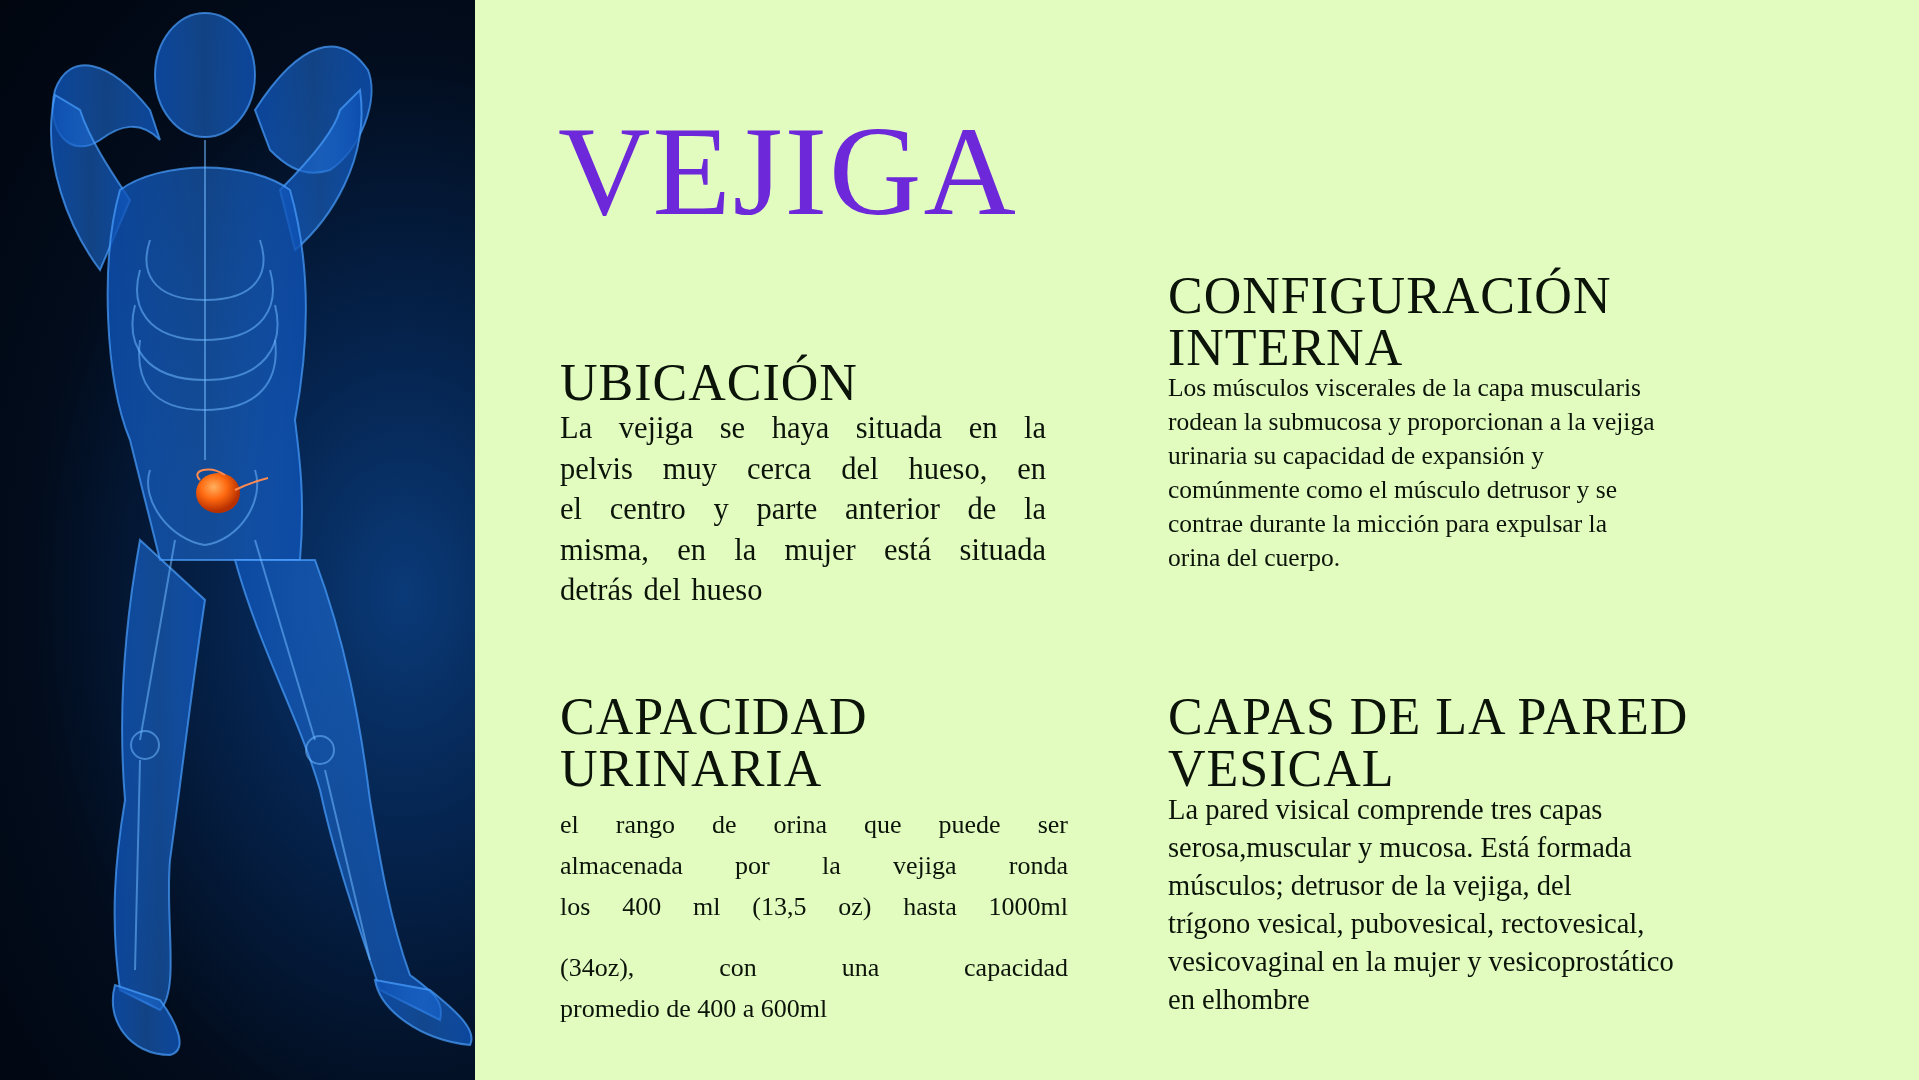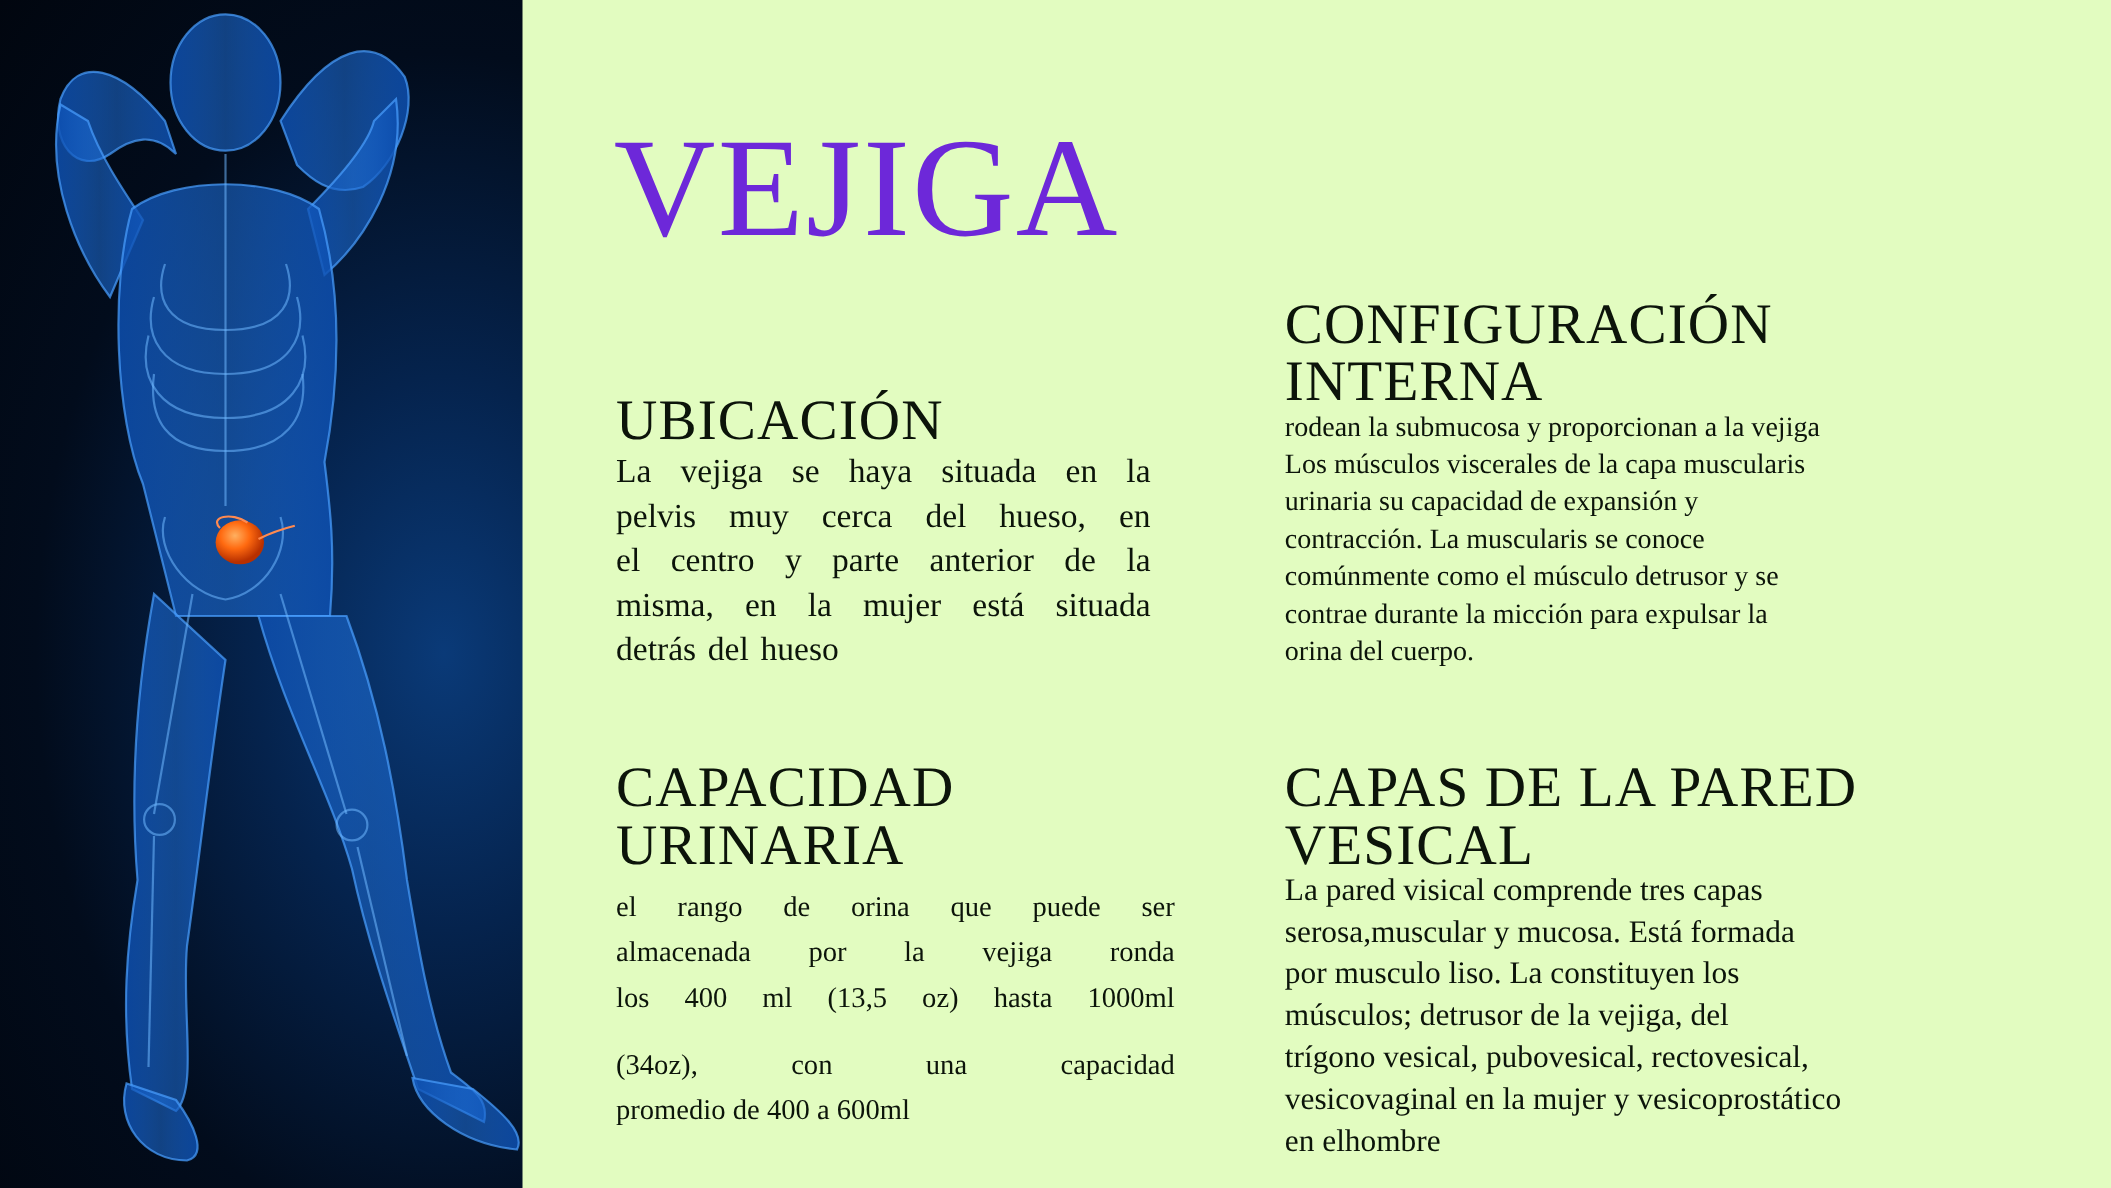--- a/index.html
+++ b/index.html
@@ -97,24 +97,23 @@
     <div>detrás del hueso</div>
   </div>
 </div>
 
 <div>
   <div class="heading" style="left:1168px; top:253px;">
     <div>CONFIGURACIÓN</div>
     <div>INTERNA</div>
   </div>
   <div class="body-text" style="left:1168px; top:371px; width:620px; font-size:25.5px; line-height:34px;">
+    <div>Los músculos viscerales de la capa muscularis</div>
     <div>rodean la submucosa y proporcionan a la vejiga</div>
-    <div>Los músculos viscerales de la capa muscularis</div>
     <div>urinaria su capacidad de expansión y</div>
-    <div>contracción. La muscularis se conoce</div>
     <div>comúnmente como el músculo detrusor y se</div>
     <div>contrae durante la micción para expulsar la</div>
     <div>orina del cuerpo.</div>
   </div>
 </div>
 
 <div>
   <div class="heading" style="left:560px; top:674px;">
     <div>CAPACIDAD</div>
     <div>URINARIA</div>
@@ -129,19 +128,18 @@
 </div>
 
 <div>
   <div class="heading" style="left:1168px; top:674px;">
     <div>CAPAS DE LA PARED</div>
     <div>VESICAL</div>
   </div>
   <div class="body-text" style="left:1168px; top:791px; width:640px; font-size:28.5px; line-height:38px;">
     <div>La pared visical comprende tres capas</div>
     <div>serosa,muscular y mucosa. Está formada</div>
-    <div>por musculo liso. La constituyen los</div>
     <div>músculos; detrusor de la vejiga, del</div>
     <div>trígono vesical, pubovesical, rectovesical,</div>
     <div>vesicovaginal en la mujer y vesicoprostático</div>
     <div>en elhombre</div>
   </div>
 </div>
 
 </body></html>

